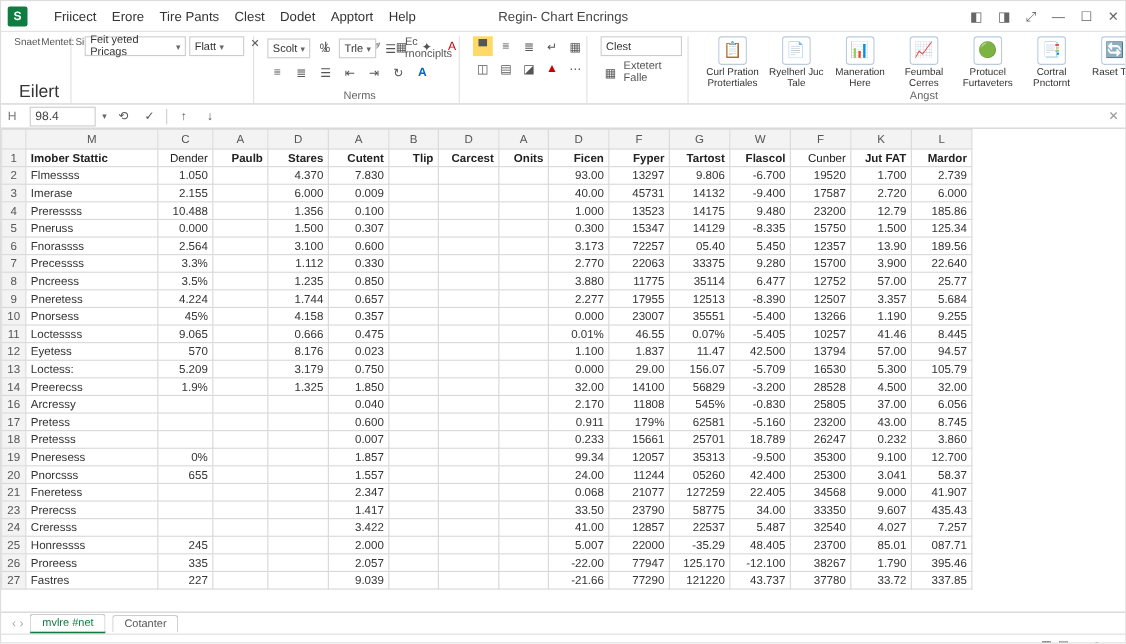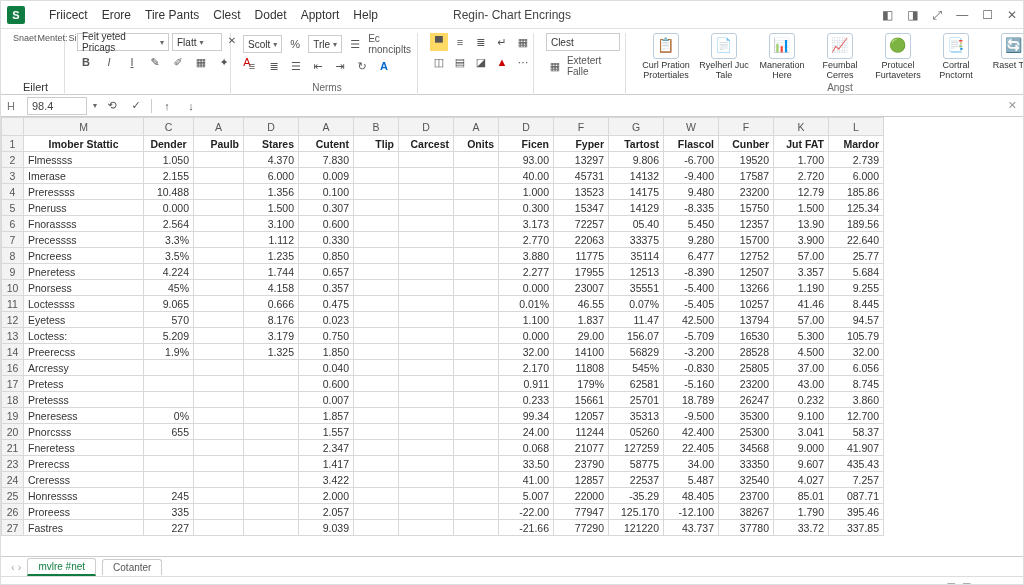--- a/index.html
+++ b/index.html
@@ -74,25 +74,25 @@
 
 <div class="ribbon">
 
   <div class="rgroup" style="width:58px">
     <div class="rgroup-body" style="flex-direction:row;gap:1px;font-size:9px;color:#555">
       <div>Snaet</div>
       <div>Mentet:</div>
       <div>Siretecs</div>
       <div>Sneplet</div>
     </div>
-    <div class="rgroup-label" style="font-size:11px;color:#333">Eilert</div>
+    <div class="rgroup-label" style="font-size:16px;color:#333">Eilert</div>
   </div>
 
   <div class="rgroup" style="width:160px">
-    <div class="rgroup-body" style="flex-direction:column;gap:2px;width:100%">
+    <div class="rgroup-body" style="gap:2px;width:100%">
       <div style="display:flex;gap:3px">
         <div class="dropdown-combo" style="width:92px">
             <span>Feit yeted Pricags</span>
             <span class="caret">▾</span>
           </div>
         <div class="dropdown-combo" style="width:50px">
             <span>Flatt</span>
             <span class="caret">▾</span>
           </div>
         <div class="micro-btn">✕</div>
@@ -256,33 +256,33 @@
           <th class="colh">G</th>
           <th class="colh">W</th>
           <th class="colh">F</th>
           <th class="colh">K</th>
           <th class="colh">L</th>
         </tr>
       </thead>
       <tbody>
         <tr class="hdr-row">
           <th class="rowh">1</th>
-          <td class="txt" style="text-align: center; font-weight: 600;">Imober        Stattic</td>
-          <td class="num" style="text-align: center; font-weight: 700; margin-top: 12px;">Dender</td>
+          <td class="txt" style="text-align: left; font-weight: 600;">Imober        Stattic</td>
+          <td class="num" style="text-align: right; font-weight: 400; margin-top: 12px;">Dender</td>
           <td class="num" style="text-align: right; font-weight: 600;">Paulb</td>
           <td class="num" style="text-align: right; font-weight: 600;">Stares</td>
           <td class="num" style="text-align: right; font-weight: 600;">Cutent</td>
           <td class="num" style="text-align: right; font-weight: 600;">Tlip</td>
           <td class="num" style="text-align: right; font-weight: 600;">Carcest</td>
           <td class="num" style="text-align: right; font-weight: 600;">Onits</td>
           <td class="num" style="text-align: right; font-weight: 600;">Ficen</td>
           <td class="num" style="text-align: right; font-weight: 600;">Fyper</td>
           <td class="num" style="text-align: right; font-weight: 600;">Tartost</td>
           <td class="num" style="text-align: right; font-weight: 600;">Flascol</td>
-          <td class="num" style="text-align: right; font-weight: 700;">Cunber</td>
+          <td class="num" style="text-align: right; font-weight: 400;">Cunber</td>
           <td class="num" style="text-align: right; font-weight: 600;">Jut FAT</td>
           <td class="num" style="text-align: right; font-weight: 600;">Mardor</td>
         </tr>
         <tr>
           <th class="rowh">2</th>
           <td class="txt">Flmessss</td>
           <td class="num">1.050</td>
           <td class="num"></td>
           <td class="num">4.370</td>
           <td class="num">7.830</td>

